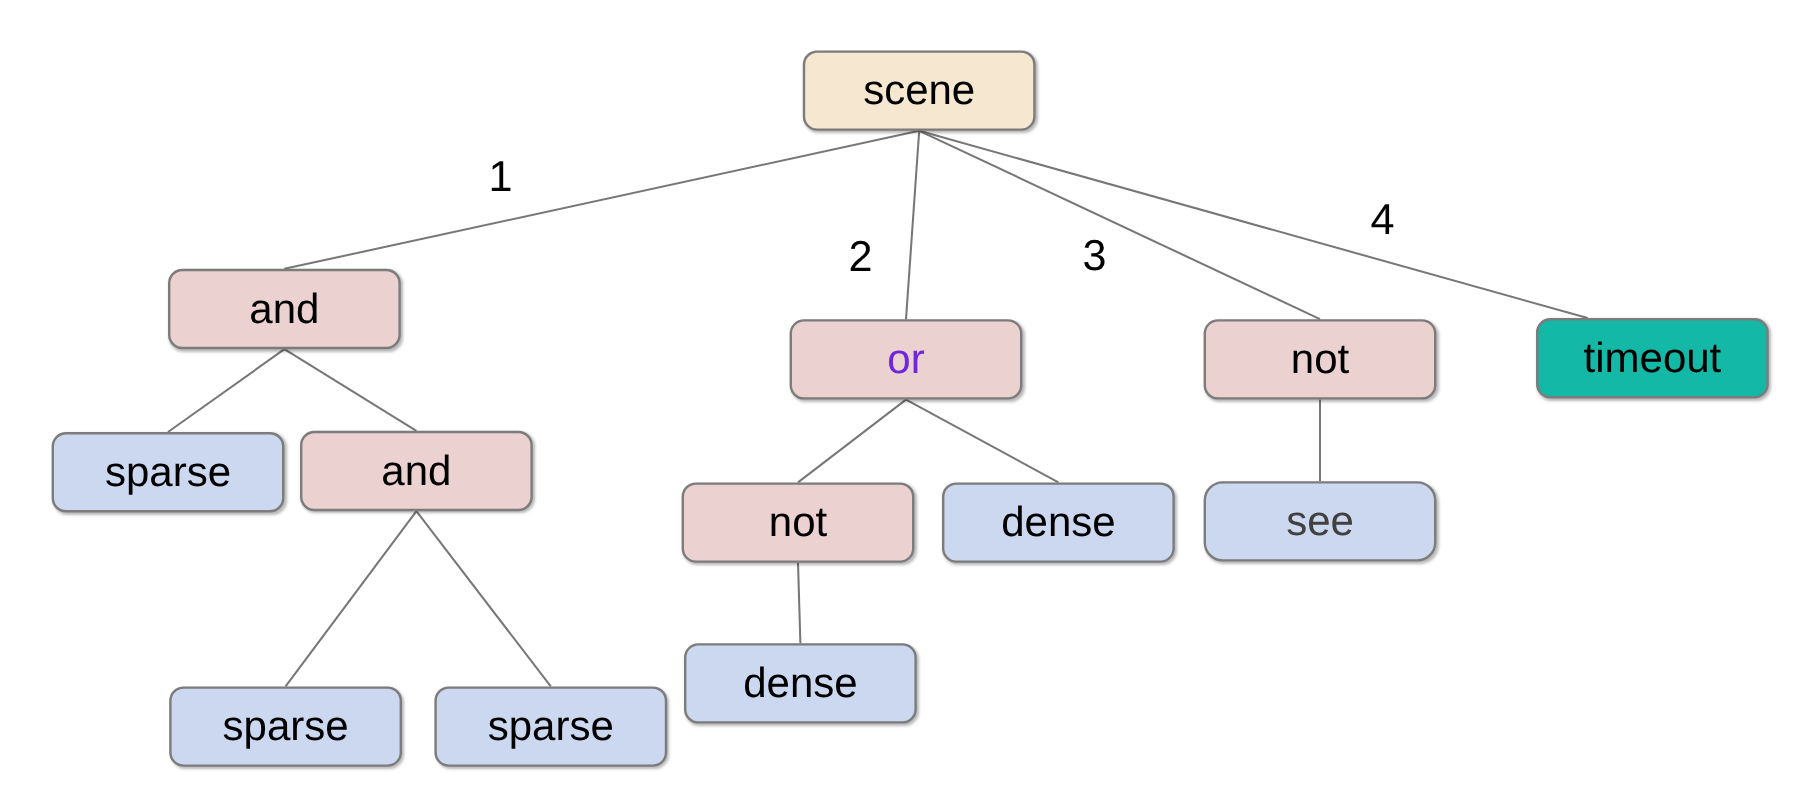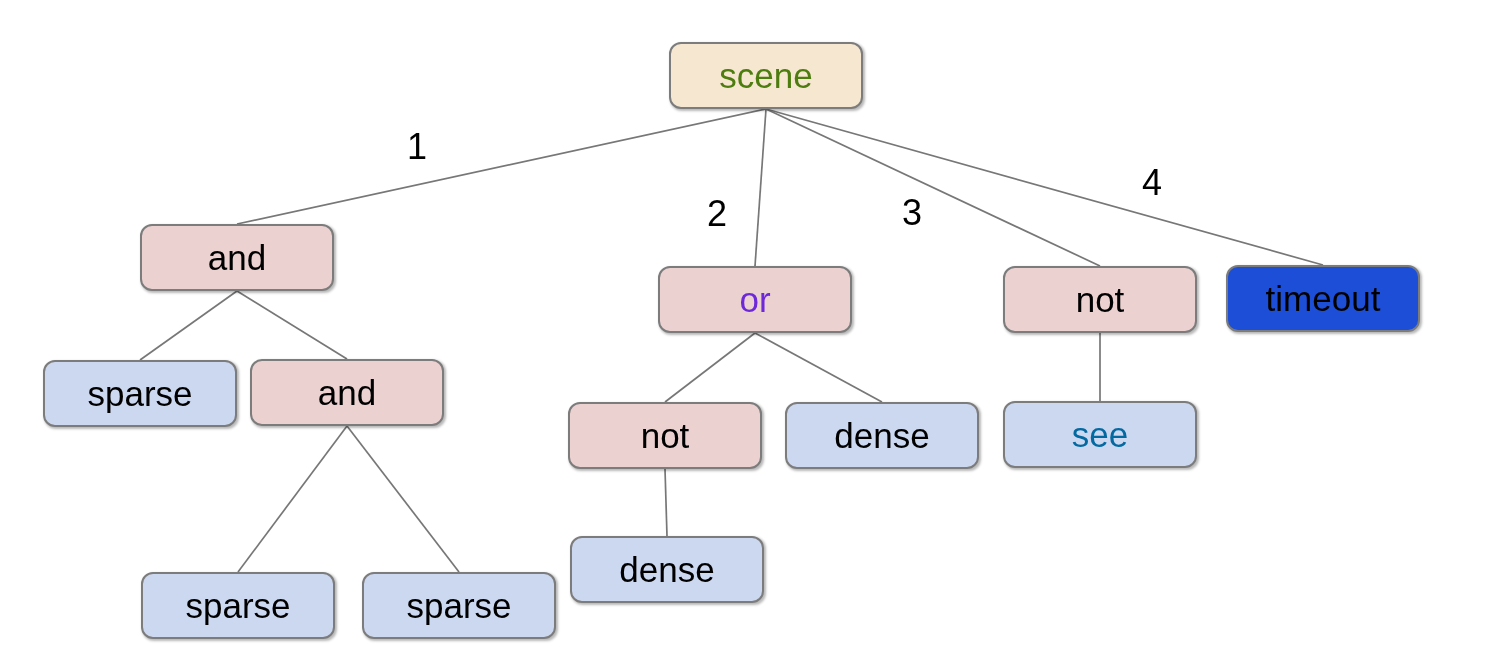--- a/index.html
+++ b/index.html
@@ -63,26 +63,26 @@
       <line x1="755" y1="333" x2="665" y2="402" stroke="#777777" stroke-width="1.7"></line>
       <line x1="755" y1="333" x2="882" y2="402" stroke="#777777" stroke-width="1.7"></line>
       <line x1="665" y1="469" x2="667" y2="536" stroke="#777777" stroke-width="1.7"></line>
       <line x1="1100" y1="333" x2="1100" y2="401" stroke="#777777" stroke-width="1.7"></line>
     </svg>
 
 <div class="edge-label" style="left: 417px; top: 147px; color: rgb(0, 0, 0);">1</div>
     <div class="edge-label" style="left: 717px; top: 214px; color: rgb(0, 0, 0);">2</div>
     <div class="edge-label" style="left: 912px; top: 213px; color: rgb(0, 0, 0);">3</div>
     <div class="edge-label" style="left: 1152px; top: 183px; color: rgb(0, 0, 0);">4</div>
-    <div class="node" style="left: 669px; top: 42px; background: rgb(245, 231, 208); border-color: rgb(124, 124, 124); color: #4d7c0f;">scene</div>
+    <div class="node" style="left: 669px; top: 42px; background: rgb(245, 231, 208); border-color: rgb(124, 124, 124); color: #000000;">scene</div>
     <div class="node" style="left: 140px; top: 224px; background: rgb(236, 209, 209); border-color: rgb(124, 124, 124); color: rgb(0, 0, 0);">and</div>
     <div class="node" style="left: 658px; top: 266px; background: rgb(236, 209, 209); border-color: rgb(124, 124, 124); color: #6d28d9;">or</div>
     <div class="node" style="left: 1003px; top: 266px; background: rgb(236, 209, 209); border-color: rgb(124, 124, 124); color: rgb(0, 0, 0);">not</div>
-    <div class="node" style="left: 1226px; top: 265px; background: #1d4ed8; border-color: rgb(124, 124, 124); color: rgb(0, 0, 0);">timeout</div>
+    <div class="node" style="left: 1280px; top: 265px; background: #14b8a6; border-color: rgb(124, 124, 124); color: rgb(0, 0, 0);">timeout</div>
     <div class="node" style="left: 43px; top: 360px; background: rgb(204, 215, 240); border-color: rgb(124, 124, 124); color: rgb(0, 0, 0);">sparse</div>
     <div class="node" style="left: 250px; top: 359px; background: rgb(236, 209, 209); border-color: rgb(124, 124, 124); color: rgb(0, 0, 0);">and</div>
     <div class="node" style="left: 568px; top: 402px; background: rgb(236, 209, 209); border-color: rgb(124, 124, 124); color: rgb(0, 0, 0);">not</div>
     <div class="node" style="left: 785px; top: 402px; background: rgb(204, 215, 240); border-color: rgb(124, 124, 124); color: rgb(0, 0, 0);">dense</div>
-    <div class="node" style="left: 1003px; top: 401px; background: rgb(204, 215, 240); border-color: rgb(124, 124, 124); color: #0369a1;">see</div>
+    <div class="node" style="left: 1003px; top: 401px; background: rgb(204, 215, 240); border-color: rgb(124, 124, 124); color: #404040; border-radius: 16px;">see</div>
     <div class="node" style="left: 570px; top: 536px; background: rgb(204, 215, 240); border-color: rgb(124, 124, 124); color: rgb(0, 0, 0);">dense</div>
     <div class="node" style="left: 141px; top: 572px; background: rgb(204, 215, 240); border-color: rgb(124, 124, 124); color: rgb(0, 0, 0);">sparse</div>
     <div class="node" style="left: 362px; top: 572px; background: rgb(204, 215, 240); border-color: rgb(124, 124, 124); color: rgb(0, 0, 0);">sparse</div>
   </div>
 
 </body></html>

